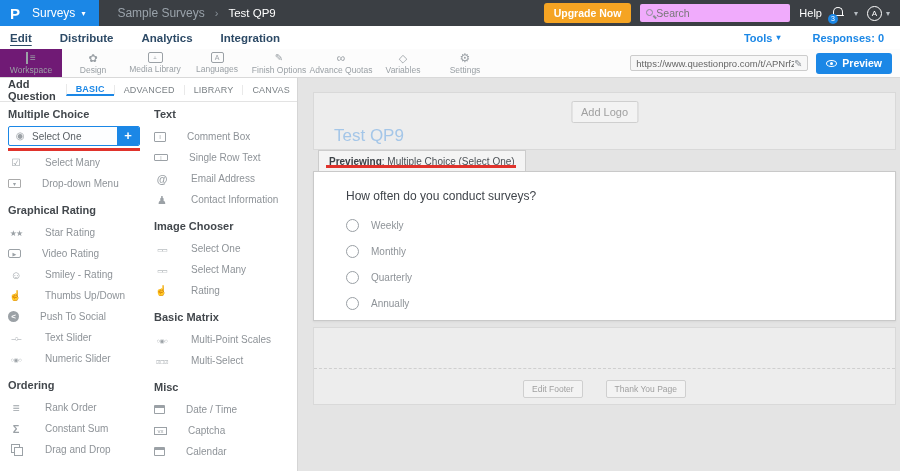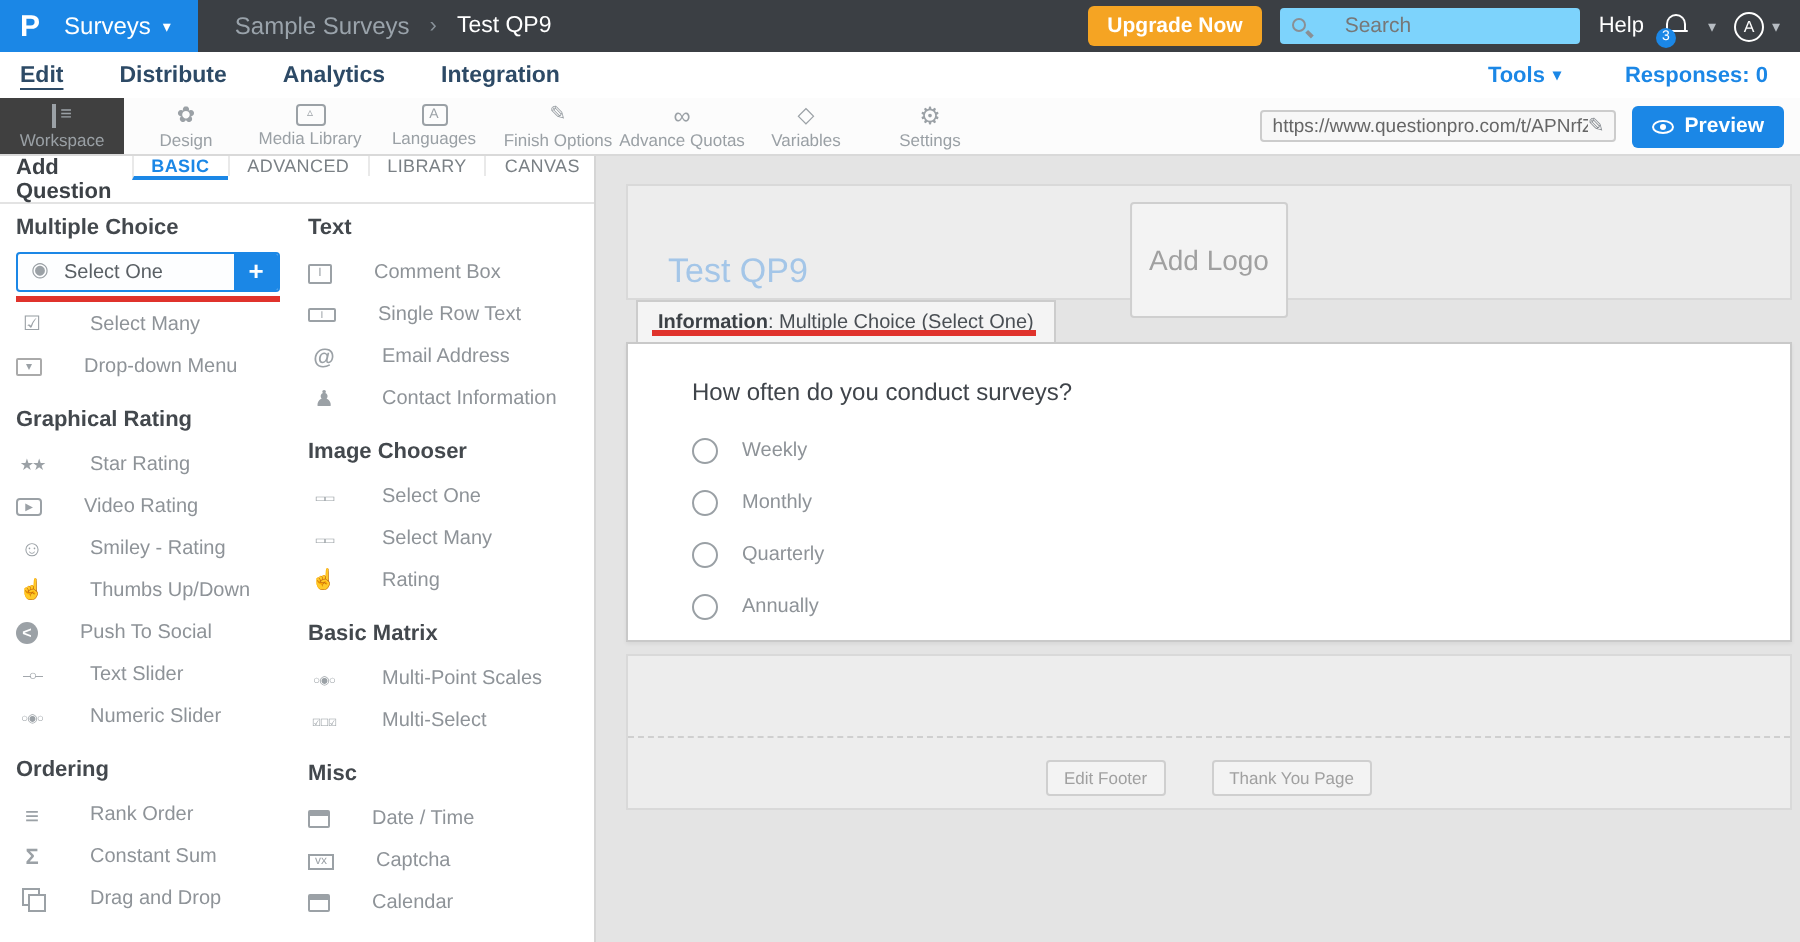--- a/index.html
+++ b/index.html
@@ -18,21 +18,21 @@
   .logo { color:#fff; font-weight:bold; font-size:15px; cursor:pointer; }
   .appmenu { color:#fff; font-size:12px; display:flex; align-items:center; gap:6px; cursor:pointer; }
   .caret { font-size:8px; color:#fff; }
   .caret.dim { color:#b6bcc2; }
   .crumb { display:flex; align-items:center; gap:10px; margin-left:18px; }
   .crumb-parent { color:#9aa3ab; font-size:12px; cursor:pointer; }
   .crumb-sep { color:#8a939b; font-size:11px; }
   .crumb-cur { color:#fff; font-size:11.5px; }
   .top-right { margin-left:auto; display:flex; align-items:center; gap:9px; padding-right:10px; }
   .upgrade { background:#f5a423; color:#fff; border:none; font-weight:bold; font-size:10.5px; padding:4px 10px; border-radius:3px; font-family:inherit; cursor:pointer; }
-  .search { background:#7dd3fc; border-radius:2px; height:18px; width:150px; display:flex; align-items:center; padding:0 5px; gap:16px; }
+  .search { background:#f0abfc; border-radius:2px; height:18px; width:150px; display:flex; align-items:center; padding:0 5px; gap:0; }
   .mag { position:relative; width:11px; height:11px; flex:0 0 11px; }
   .mag::before { content:""; position:absolute; left:1px; top:1px; width:5px; height:5px; border:1.5px solid #8a8f94; border-radius:50%; }
   .mag::after { content:""; position:absolute; left:8px; top:8px; width:3.5px; height:1.5px; background:#8a8f94; transform:rotate(45deg); }
   .search-input { border:none; outline:none; width:100%; font-size:10.5px; font-family:inherit; color:#333; background:transparent; }
   .search-input::placeholder { color:#777; }
   .help { color:#fff; font-size:11px; cursor:pointer; }
   .bellwrap { position:relative; width:14px; height:15px; cursor:pointer; }
   .bell { position:absolute; left:2px; top:1px; width:10px; height:12px; }
   .bell::before { content:""; position:absolute; left:0; top:0; width:8px; height:7px; border:1.5px solid #fff; border-bottom:none; border-radius:5px 5px 0 0; }
   .bell::after { content:""; position:absolute; left:-2px; top:8px; width:13px; height:1.5px; background:#fff; border-radius:1px; }
@@ -43,21 +43,21 @@
   .navrow { position:absolute; top:26px; left:0; right:0; height:23px; background:#fff; display:flex; align-items:center; padding:0 10px; gap:28px; }
   .nav-item { color:#2d4a66; font-size:11.5px; font-weight:bold; cursor:pointer; }
   .nav-item.active { text-decoration:underline; text-underline-offset:3px; }
   .nav-right { margin-left:auto; display:flex; align-items:center; gap:32px; padding-right:6px; }
   .tools { color:#1b87e6; font-size:11px; font-weight:bold; cursor:pointer; display:flex; align-items:center; gap:4px; }
   .tools .caret { color:#1b87e6; }
   .responses { color:#1b87e6; font-size:11px; font-weight:bold; cursor:pointer; }
   
   .toolbar { position:absolute; top:49px; left:0; right:0; height:29px; background:#fcfcfc; border-bottom:1px solid #d9d9d9; display:flex; align-items:stretch; }
   .titem { width:62px; display:flex; flex-direction:column; align-items:center; justify-content:center; gap:1px; cursor:pointer; }
-  .titem.active { background:#404040;justify-content:center; }
+  .titem.active { background:#701a75;justify-content:center; }
   .tlabel { font-size:8.5px; color:#9aa0a5; white-space:nowrap; }
   .tic { height:12px; color:#9ba1a6; font-size:10px; line-height:12px; text-align:center; }
   .tic-workspace { border-left:2px solid #9ba1a6; padding-left:2px; font-weight:bold; }
   .tic-workspace::before { content:"≡"; }
   .tic-design::before { content:"✿"; font-size:11px; }
   .tic-media { border:1px solid #9ba1a6; border-radius:2px; width:15px; height:11px; font-size:6px; line-height:9px; }
   .tic-media::before { content:"▵"; }
   .tic-lang { border:1px solid #9ba1a6; border-radius:2px; width:13px; height:11px; font-size:7px; line-height:10px; }
   .tic-lang::before { content:"A"; }
   .tic-wand::before { content:"✎"; }
@@ -68,21 +68,21 @@
   .urlbox { background:#f7f7f7; border:1px solid #ccc; border-radius:2px; height:16px; width:178px; display:flex; align-items:center; padding:0 5px; }
   .url-input { border:none; outline:none; background:transparent; width:100%; font-size:9.5px; color:#666; font-family:inherit; }
   .pencil { color:#8a8f94; font-size:10px; cursor:pointer; }
   .preview-btn { background:#1b87e6; border:none; color:#fff; font-size:10.5px; font-weight:bold; border-radius:3px; height:21px; padding:0 10px; display:flex; align-items:center; gap:5px; font-family:inherit; cursor:pointer; }
   .eye { position:relative; width:11px; height:7px; border:1px solid #fff; border-radius:50%; }
   .eye::after { content:""; position:absolute; left:3px; top:1.2px; width:3px; height:3px; background:#fff; border-radius:50%; }
   
   .sidebar { position:absolute; top:78px; left:0; width:298px; bottom:0; background:#fff; border-right:1px solid #d5d5d5; }
   .sb-head { height:24px; display:flex; align-items:stretch; border-bottom:1px solid #e3e3e3; }
   .sb-title { font-size:11px; font-weight:bold; color:#3c4146; padding:0 8px; display:flex; align-items:center; }
-  .sb-tabs { display:flex; align-items:flex-start; margin-left:2px; flex:1; }
+  .sb-tabs { display:flex; align-items:center; margin-left:2px; flex:1; }
   .sb-tab { font-size:9px; color:#7a8085; letter-spacing:.2px; padding:0 9px; display:flex; align-items:center; border-left:1px solid #e9e9e9; cursor:pointer; }
   .sb-tab.active { color:#1b87e6; font-weight:bold; border-bottom:2px solid #1b87e6; }
   .sb-close { color:#555; font-size:13px; padding:0 9px; display:flex; align-items:center; cursor:pointer; border-left:1px solid #e9e9e9; }
   .cols { display:flex; padding:2px 0 0 8px; }
   .col1 { width:140px; }
   .col2 { flex:1; padding-left:6px; }
   .sec-heading { font-size:11px; font-weight:bold; color:#43484d; margin:10px 0 6px; }
   .sec:first-child .sec-heading { margin-top:4px; }
   .item { display:flex; align-items:center; gap:21px; height:21px; color:#8e9398; font-size:10px; cursor:pointer; }
   .ic { width:16px; flex:0 0 16px; height:12px; line-height:12px; text-align:center; color:#9ba1a6; font-size:10px; }
@@ -119,21 +119,21 @@
   
   .sel-wrap { margin:2px 0 1px; }
   .sel-box { display:flex; align-items:center; border:1px solid #1b87e6; border-radius:2px; background:#fdfeff; width:132px; height:20px; overflow:hidden; cursor:pointer; }
   .sel-box .ic { margin-left:3px; }
   .sel-label { flex:1; color:#5a6065; font-size:10px; padding-left:4px; }
   .plus-btn { width:22px; align-self:stretch; background:#1b87e6; color:#fff; border:none; font-size:13px; font-weight:bold; line-height:18px; text-align:center; cursor:pointer; font-family:inherit; }
   .red-underline { height:3px; background:#e0332c; width:132px; margin-top:2px; }
   
   .main { position:absolute; left:298px; top:78px; right:0; bottom:0; background:#e4e4e4; }
   .hdr-card { position:absolute; left:15px; right:4px; top:14px; height:58px; background:#ededed; border:1px solid #d9d9d9; }
-  .addlogo-btn { position:absolute; top:8px; left:50%; transform:translateX(-50%); background:#f3f3f3; border:1px solid #cfcfcf; color:#a0a0a0; font-size:14px; padding:20px 9px; border-radius:2px; font-family:inherit; cursor:pointer; }
+  .addlogo-btn { position:absolute; top:8px; left:50%; transform:translateX(-50%); background:#f3f3f3; border:1px solid #cfcfcf; color:#a0a0a0; font-size:11px; padding:4px 9px; border-radius:2px; font-family:inherit; cursor:pointer; }
   .survey-title { position:absolute; left:20px; bottom:3px; color:#a4c6e8; font-size:17px; }
   .ptab { position:absolute; left:20px; top:72px; height:21px; background:#f4f4f4; border:1px solid #ccc; border-bottom:none; z-index:2; padding:0 10px; display:flex; align-items:center; font-size:10px; color:#4a4f54; }
   .ptab b { color:#3c4146; }
   .ptab-underline { position:absolute; left:7px; right:9px; bottom:3px; height:3px; background:#e0332c; }
   .qpanel { position:absolute; left:15px; right:4px; top:93px; height:150px; background:#fff; border:1px solid #c9c9c9; box-shadow:0 1px 2px rgba(0,0,0,.06); }
   .question { margin:17px 0 0 32px; font-size:12px; color:#3f444a; cursor:pointer; }
   .opts { margin:9px 0 0 32px; }
   .opt { display:flex; align-items:center; gap:12px; height:26px; cursor:pointer; }
   .radio { width:13px; height:13px; border:1.5px solid #9aa0a5; border-radius:50%; background:#fff; flex:0 0 13px; }
   .opt-label { color:#8e9398; font-size:10px; }
@@ -379,21 +379,21 @@
     </div>
   </div>
 </div>
 
 <div class="main">
   <div class="hdr-card">
     <button class="addlogo-btn">Add Logo</button>
     <div class="survey-title">Test QP9</div>
   </div>
   <div class="ptab">
-    <b>Information</b>
+    <b>Previewing</b>
       <span> : Multiple Choice (Select One)</span>
     <div class="ptab-underline"></div>
   </div>
   <div class="qpanel">
     <div class="question">How often do you conduct surveys?</div>
     <div class="opts">
       <div class="opt">
         <span class="radio"></span>
         <span class="opt-label">Weekly</span>
       </div>

